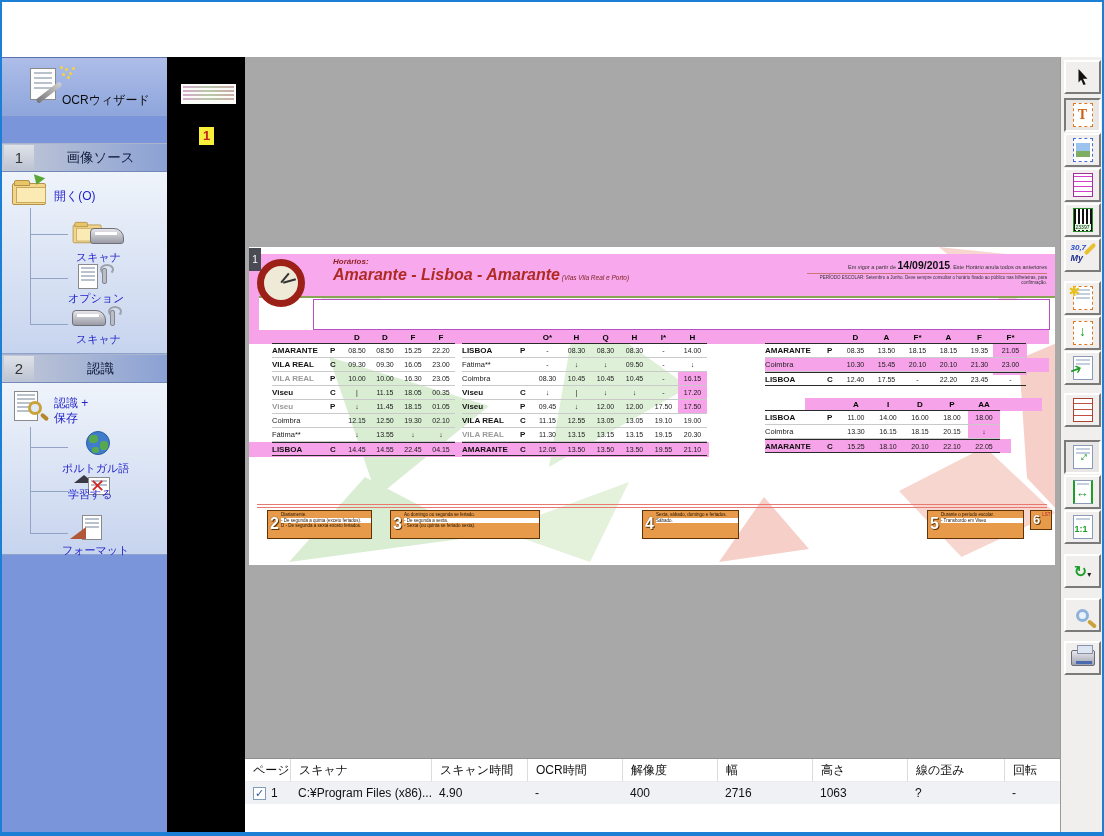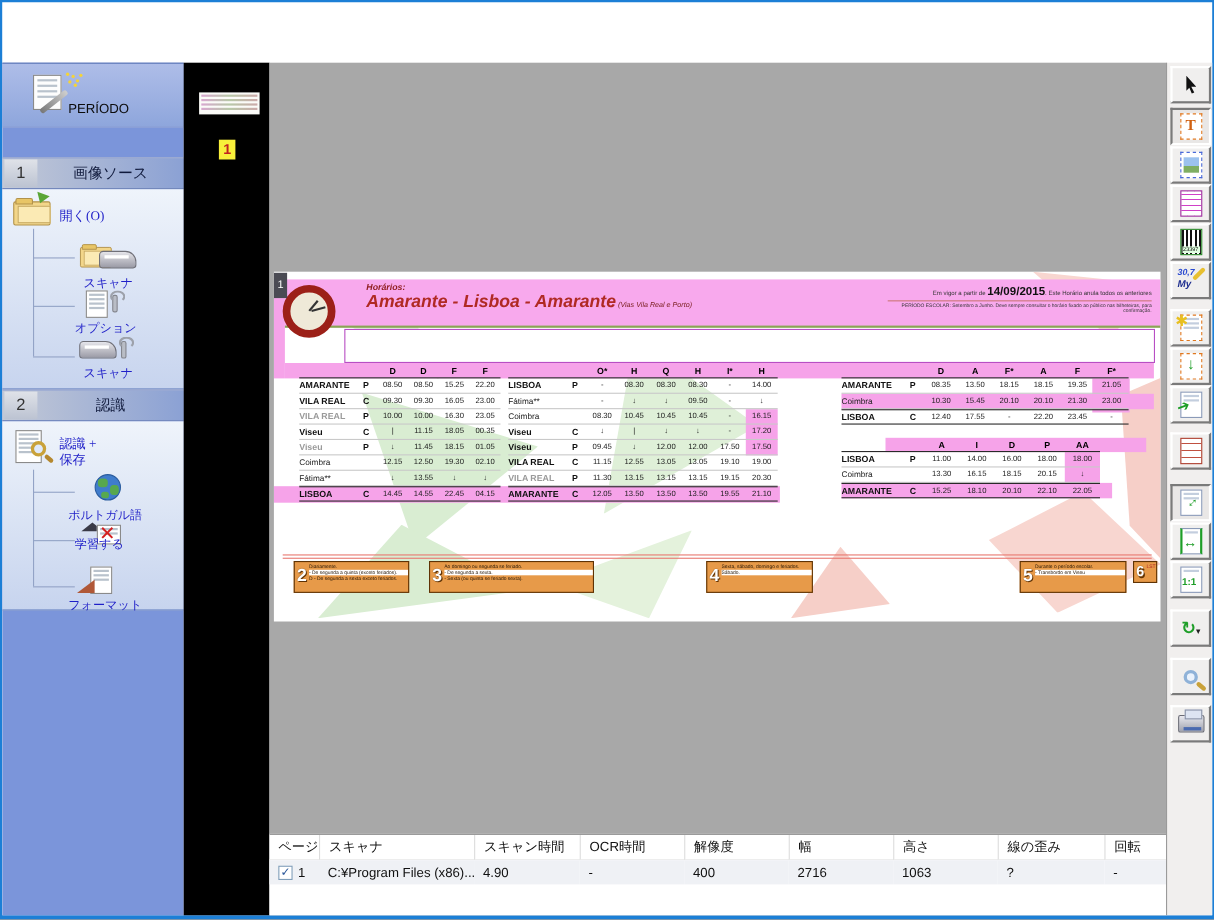--- a/index.html
+++ b/index.html
@@ -37,21 +37,21 @@
           box-shadow:5px 2px 0 #f5d437,9px 6px 0 #f5d437,2px 7px 0 #f5d437,7px 10px 0 #f5d437,12px 1px 0 #f5d437;}
   .wiz-label { position:absolute; left:60px; top:34px; font-size:12px; color:#0c0c0c; }
   .wiz-div { position:absolute; left:24px; top:105px; width:116px; height:1px; background:#aebbdd; }
 
   .sec-head { position:relative; height:29px; display:flex; align-items:center;
               background:linear-gradient(90deg,#c3c9d6,#8ba1d4); border-top:1px solid #aab4cf; border-bottom:1px solid #7387b8;}
   .sec-num { width:30px; height:25px; margin-left:2px; background:linear-gradient(180deg,#dfe2e8,#bcc3d2);
              display:flex; align-items:center; justify-content:center; font-size:15px; color:#333; }
   .sec-title { flex:1; text-align:center; font-size:13.5px; color:#101a3c; }
   .panel { position:relative; background:linear-gradient(180deg,#eff4fb,#c7d4ee); border-bottom:1px solid #8da1cc; }
-  .panel .link { color:#1f1fc8; font-size:11px; position:absolute; white-space:nowrap;font-family:Liberation Serif, serif; }
+  .panel .link { color:#1f1fc8; font-size:11px; position:absolute; white-space:nowrap; }
   .tree-v { position:absolute; width:1px; background:#93a3c6; }
   .tree-h { position:absolute; height:1px; background:#93a3c6; }
 
   .ic-folder{position:absolute;width:36px;height:26px;}
   .ic-folder .f1{position:absolute;left:0;top:3px;width:34px;height:22px;background:#f3d689;border:1px solid #b2924a;border-radius:2px;}
   .ic-folder .f2{position:absolute;left:2px;top:0;width:16px;height:6px;background:#e8c566;border:1px solid #b2924a;border-radius:2px 2px 0 0;}
   .ic-folder .f3{position:absolute;left:4px;top:7px;width:30px;height:16px;background:#fbeab4;border:1px solid #c7a85e;}
   .ic-arrowg{position:absolute;width:0;height:0;border-left:6px solid transparent;border-right:6px solid transparent;border-top:9px solid #5aa636;transform:rotate(20deg);}
   .ic-scan{position:absolute;width:34px;height:16px;background:linear-gradient(180deg,#e5e5ea,#9b9ba6);border:1px solid #707078;border-radius:4px 10px 3px 3px;}
   .ic-scan i{position:absolute;left:4px;top:3px;width:22px;height:3px;background:#fff;}
@@ -160,21 +160,21 @@
       <div class="wiz-ic">
         <div class="wiz-page">
             <i></i>
             <i></i>
             <i></i>
             <i></i>
           </div>
         <div class="wiz-wand"></div>
           <div class="wiz-sp"></div>
       </div>
-      <div class="wiz-label">PERÍODO</div>
+      <div class="wiz-label">OCRウィザード</div>
     </div>
     <div class="wiz-div"></div>
     <div style="height:27px"></div>
 
     <div class="sec-head">
       <div class="sec-num">1</div>
       <div class="sec-title">画像ソース</div>
     </div>
     <div class="panel" style="height:182px">
       <div class="ic-folder" style="left:10px;top:8px">

